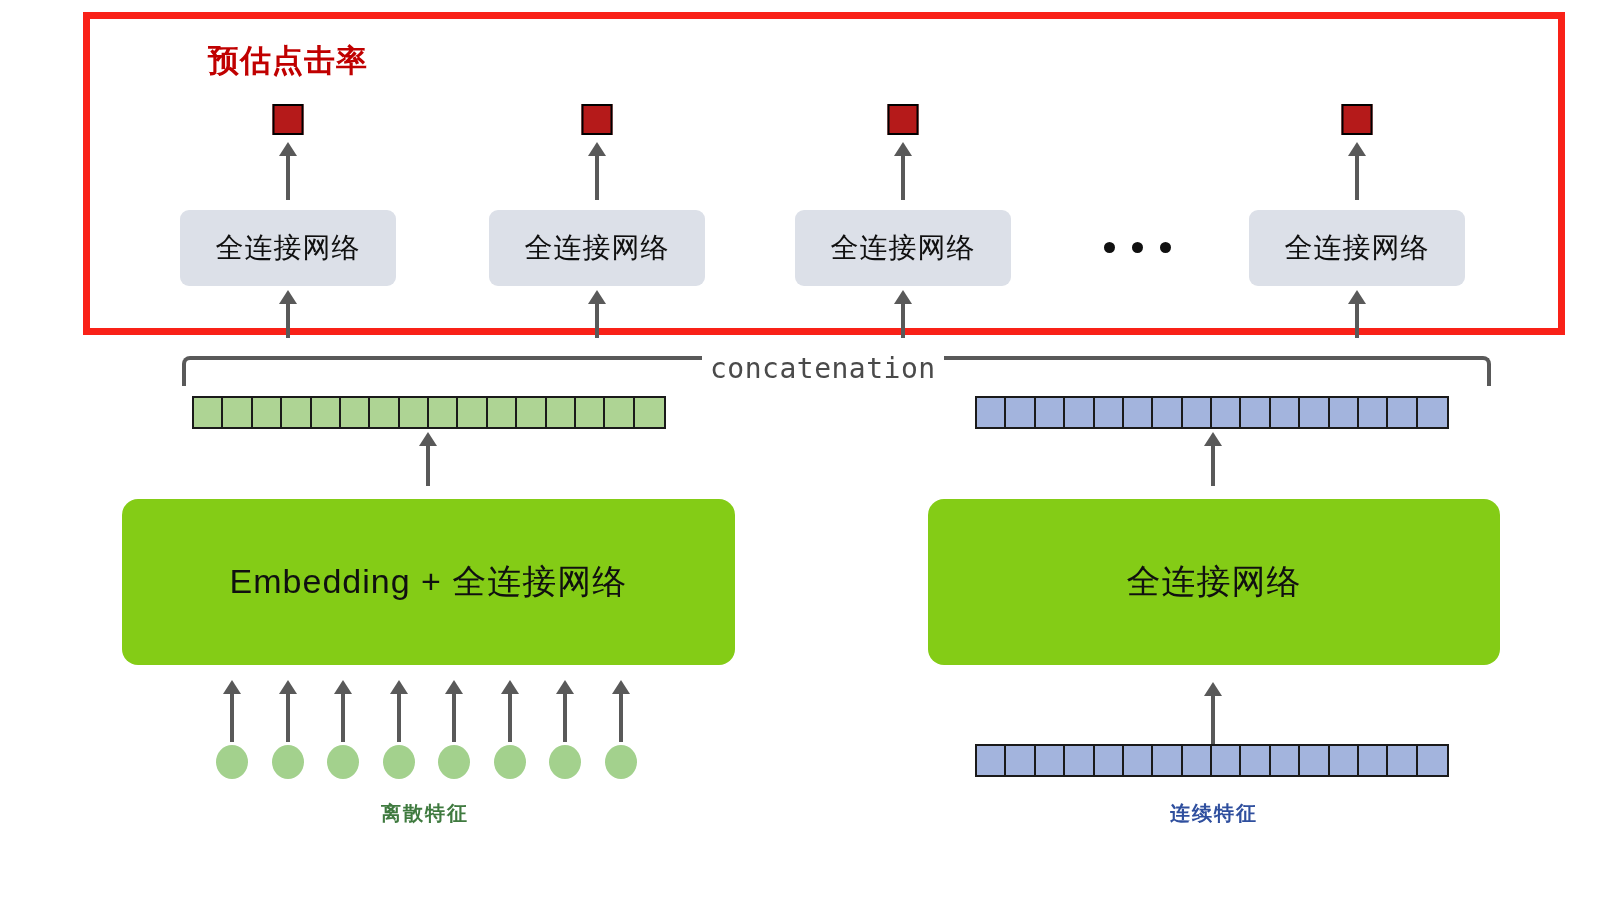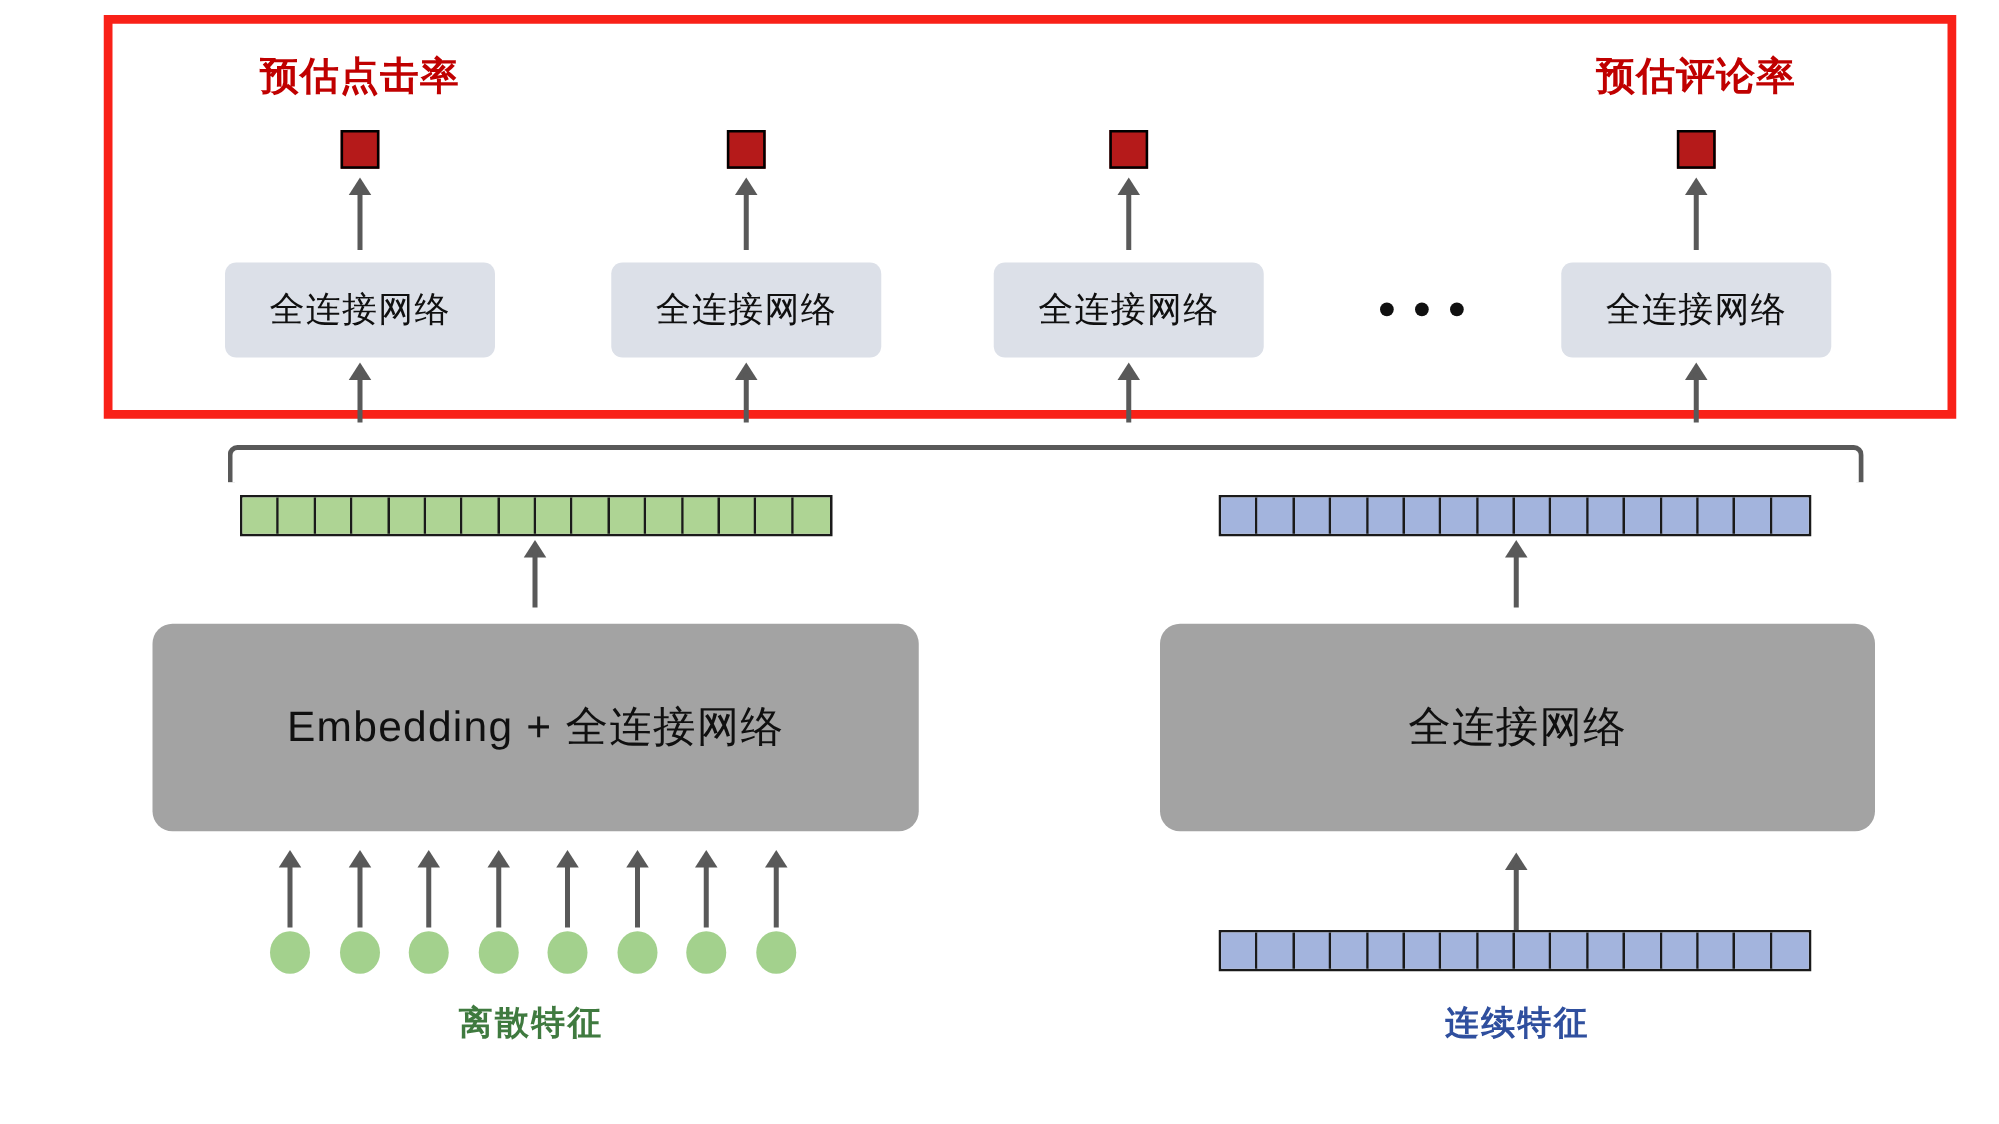--- a/index.html
+++ b/index.html
@@ -159,21 +159,21 @@
     border-right: 2px solid #1a1a1a;
     box-sizing: border-box;
   }
   .vector .cell:last-child { border-right: none; }
   .vector.green .cell { background: #aed494; }
   .vector.blue  .cell { background: #a3b4dd; }
 
   
   .big-block {
     position: absolute;
-    background: #a3a3a3;
+    background: #84cc16;
     border-radius: 16px;
     display: flex;
     align-items: center;
     justify-content: center;
     font-size: 34px;
     color: #101010;
     letter-spacing: 1px;
   }
 
   
@@ -182,21 +182,21 @@
     width: 32px;
     height: 34px;
     border-radius: 50%;
     background: #a3d18d;
     transform: translateX(-50%);
   }
 
   
   .caption {
     position: absolute;
-    font-size: 27px;
+    font-size: 20px;
     letter-spacing: 2px;
     transform: translateX(-50%);
     white-space: nowrap;
     font-family: "Liberation Serif", "DejaVu Serif", serif;
     font-weight: 700;
   }
   .caption.green { color: #3f7a3f; }
   .caption.blue  { color: #2f4f9e; }
 </style>
 </head>
@@ -246,34 +246,34 @@
     </div>
   </div>
 
   <div class="ellipsis-dots" style="left:1104px; top:242px;">
     <span></span>
       <span></span>
       <span></span>
   </div>
 
   <div class="task-col" style="left:1249px;">
-    <div class="task-title">预估评论率</div>
     <div class="out-square"></div>
     <div class="arrow-up" style="left:50%; top:142px; height:58px;">
       <div class="head"></div>
         <div class="shaft"></div>
     </div>
     <div class="fc-box">全连接网络</div>
     <div class="arrow-up" style="left:50%; top:290px; height:48px;">
       <div class="head"></div>
         <div class="shaft"></div>
     </div>
   </div>
 
   <div class="bracket"></div>
+  <div class="concat-label">concatenation</div>
 
   <div class="vector green" id="vec-green" style="left:192px; top:396px;">
       <div class="cell" style="width: 29.375px;"></div>
       <div class="cell" style="width: 29.375px;"></div>
       <div class="cell" style="width: 29.375px;"></div>
       <div class="cell" style="width: 29.375px;"></div>
       <div class="cell" style="width: 29.375px;"></div>
       <div class="cell" style="width: 29.375px;"></div>
       <div class="cell" style="width: 29.375px;"></div>
       <div class="cell" style="width: 29.375px;"></div>

